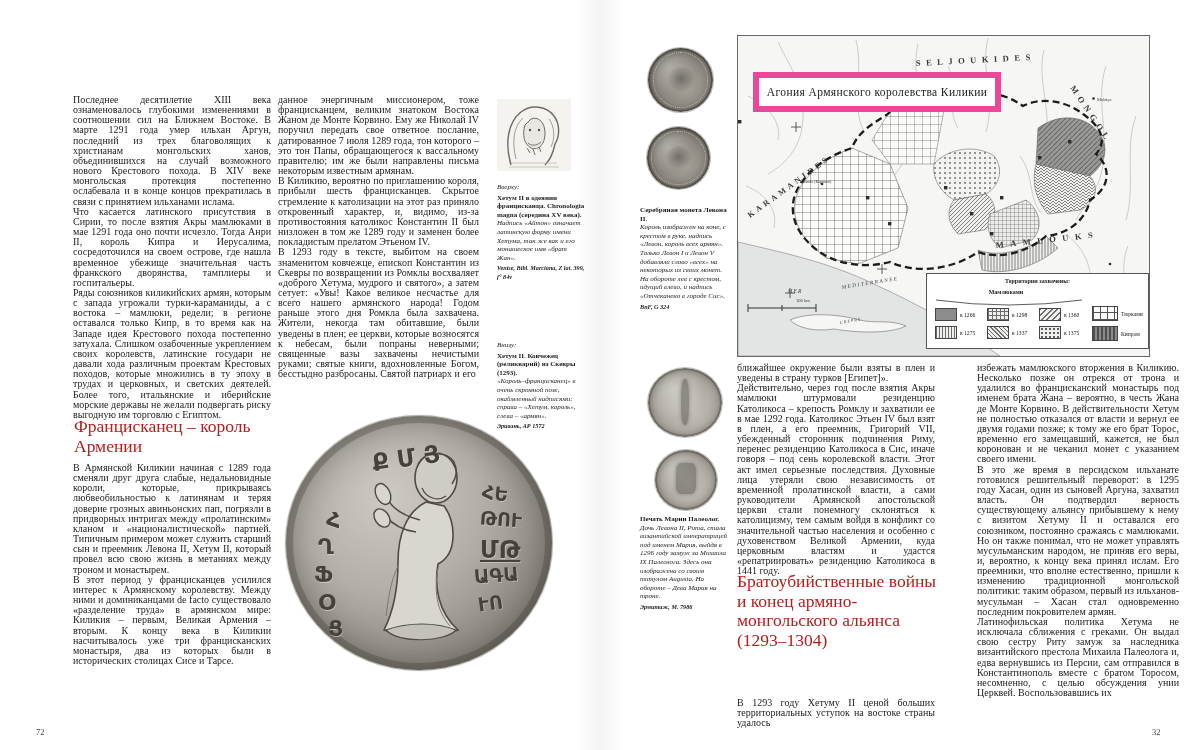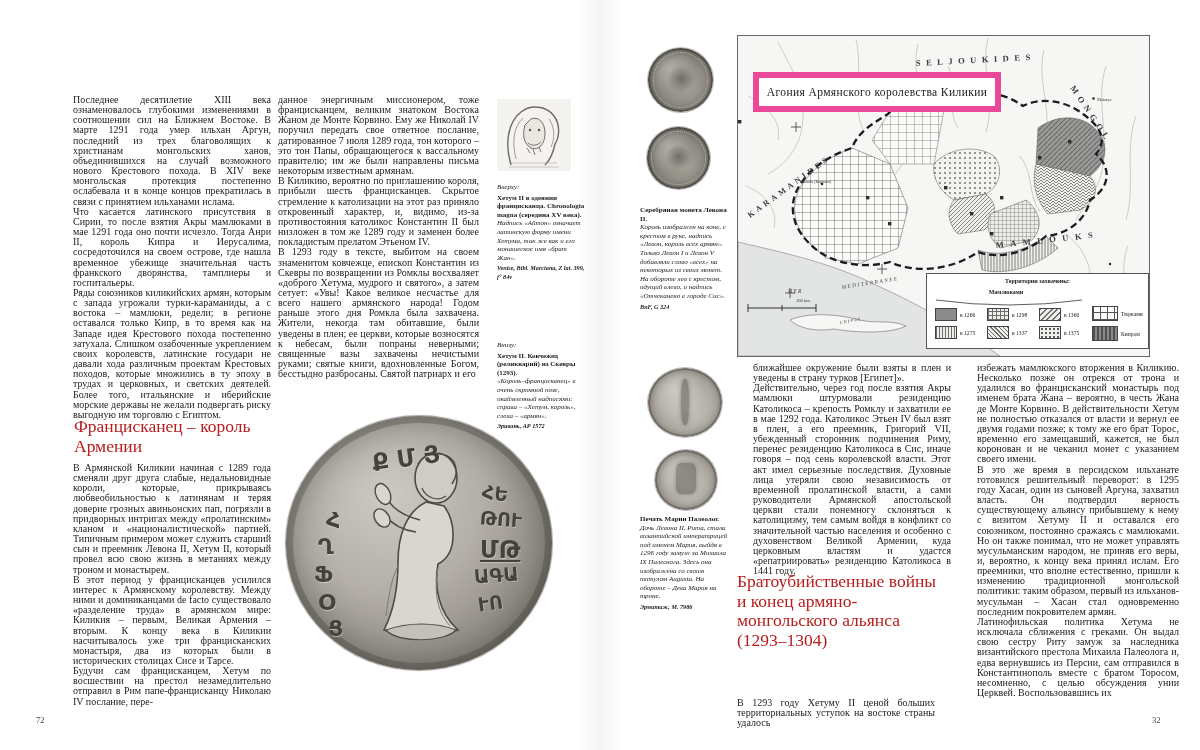--- a/index.html
+++ b/index.html
@@ -12,21 +12,21 @@
   
   .col{position:absolute;}
   .para{font-size:10px;line-height:10.15px;text-align:justify;margin:0;}
   .h1{font-size:17.5px;line-height:19.5px;font-weight:normal;margin:0;color:#b91c1c;}
   
   .cap{font-size:7px;line-height:8.6px;}
   .cap .lbl{font-style:italic;display:block;margin-bottom:2px;}
   .cap .ttl{font-weight:bold;display:block;}
   .cap .note{font-style:italic;display:block;}
   .cap .src{font-style:italic;font-weight:bold;font-size:6.2px;display:block;margin-top:2px;}
-  .pagenum{font-size:8.5px;color:#444;}
+  .pagenum{font-size:8.5px;color:#444;margin-top:12px;}
   
   .gutter{left:575px;top:0;width:50px;height:750px;
     background:linear-gradient(90deg,rgba(0,0,0,0) 0%,rgba(0,0,0,.045) 50%,rgba(0,0,0,0) 100%);}
   
   .coin{border-radius:50%;position:absolute;
     background:
       radial-gradient(circle at 32% 30%, rgba(255,255,255,.30), rgba(255,255,255,0) 42%),
       radial-gradient(circle at 60% 62%, #a39f97 0%, #8a867e 55%, #6a665f 85%, #57534d 100%);
     box-shadow: inset 0 0 0 2px rgba(50,48,44,.45), inset 0 0 12px rgba(25,24,21,.55), 0 0 0 1px rgba(120,117,110,.5);}
   .coin::after{content:"";position:absolute;inset:7%;border-radius:50%;
@@ -78,21 +78,20 @@
 
 <div class="col" style="left:73px;top:95px;width:198px;">
   <p class="para">Последнее десятилетие XIII века ознаменовалось глубокими изменениями в соотношении сил на Ближнем Востоке. В марте 1291 года умер ильхан Аргун, последний из трех благоволящих к христианам монгольских ханов, объединившихся на случай возможного нового Крестового похода. В XIV веке монгольская протекция постепенно ослабевала и в конце концов прекратилась в связи с принятием ильханами ислама.</p>
   <p class="para">Что касается латинского присутствия в Сирии, то после взятия Акры мамлюками в мае 1291 года оно почти исчезло. Тогда Анри II, король Кипра и Иерусалима, сосредоточился на своем острове, где нашла временное убежище значительная часть франкского дворянства, тамплиеры и госпитальеры.</p>
   <p class="para">Ряды союзников киликийских армян, которым с запада угрожали турки-караманиды, а с востока – мамлюки, редели; в регионе оставался только Кипр, в то время как на Западе идея Крестового похода постепенно затухала. Слишком озабоченные укреплением своих королевств, латинские государи не давали хода различным проектам Крестовых походов, которые множились в ту эпоху в трудах и церковных, и светских деятелей. Более того, итальянские и иберийские морские державы не желали подвергать риску выгодную им торговлю с Египтом.</p>
 </div>
 <h2 class="h1 abs" style="left:74px;top:417px;width:200px;">Францисканец – король Армении</h2>
 <div class="col" style="left:73px;top:463px;width:198px;">
   <p class="para">В Армянской Киликии начиная с 1289 года сменяли друг друга слабые, недальновидные короли, которые, прикрываясь любвеобильностью к латинянам и теряя доверие грозных авиньонских пап, погрязли в придворных интригах между «пролатинским» кланом и «националистической» партией. Типичным примером может служить старший сын и преемник Левона II, Хетум II, который провел всю свою жизнь в метаниях между троном и монастырем.</p>
   <p class="para">В этот период у францисканцев усилился интерес к Армянскому королевству. Между ними и доминиканцами de facto существовало «разделение труда» в армянском мире: Киликия – первым, Великая Армения – вторым. К концу века в Киликии насчитывалось уже три францисканских монастыря, два из которых были в исторических столицах Сисе и Тарсе.</p>
-  <p class="para">Будучи сам францисканцем, Хетум по восшествии на престол незамедлительно отправил в Рим папе-францисканцу Николаю IV послание, пере-</p>
 </div>
 
 <div class="col" style="left:278px;top:95px;width:201px;">
   <p class="para">данное энергичным миссионером, тоже францисканцем, великим знатоком Востока Жаном де Монте Корвино. Ему же Николай IV поручил передать свое ответное послание, датированное 7 июля 1289 года, тон которого – это тон Папы, обращающегося к вассальному правителю; им же были направлены письма некоторым известным армянам.</p>
   <p class="para">В Киликию, вероятно по приглашению короля, прибыли шесть францисканцев. Скрытое стремление к католизации на этот раз приняло откровенный характер, и, видимо, из-за противостояния католикос Константин II был низложен в том же 1289 году и заменен более покладистым прелатом Этьеном IV.</p>
   <p class="para">В 1293 году в тексте, выбитом на своем знаменитом ковчежце, епископ Константин из Скевры по возвращении из Ромклы восхваляет «доброго Хетума, мудрого и святого», а затем сетует: «Увы! Какое великое несчастье для всего нашего армянского народа! Годом раньше этого дня Ромкла была захвачена. Жители, некогда там обитавшие, были уведены в плен; ее церкви, которые возносятся к небесам, были попраны неверными; священные вазы захвачены нечистыми руками; святые книги, вдохновленные Богом, бесстыдно разбросаны. Святой патриарх и его</p>
 </div>
 
 <div class="abs" style="left:497px;top:99px;width:74px;height:72px;background:#f4f3f0;">
   <svg width="74" height="72" viewBox="0 0 74 72">
@@ -304,21 +303,21 @@
 </div>
 
 <div class="seal" style="left:648px;top:368px;width:74px;height:69px;"></div>
 <div class="seal throne" style="left:655px;top:450px;width:62px;height:60px;"></div>
 <div class="cap abs" style="left:640px;top:515px;width:88px;">
   <span class="ttl">Печать Марии Палеолог.</span>
   <span class="note">Дочь Левона II, Рита, стала византийской императрицей под именем Мария, выйдя в 1296 году замуж за Михаила IX Палеолога. Здесь она изображена со своим титулом Augusta. На обороте – Дева Мария на троне.</span>
   <span class="src">Эрмитаж, М. 7986</span>
 </div>
 
-<div class="col" style="left:737px;top:363px;width:198px;margin-left:16px;">
+<div class="col" style="left:737px;top:363px;width:198px;">
   <p class="para">ближайшее окружение были взяты в плен и уведены в страну турков [Египет]».</p>
   <p class="para">Действительно, через год после взятия Акры мамлюки штурмовали резиденцию Католикоса – крепость Ромклу и захватили ее в мае 1292 года. Католикос Этьен IV был взят в плен, а его преемник, Григорий VII, убежденный сторонник подчинения Риму, перенес резиденцию Католикоса в Сис, иначе говоря – под сень королевской власти. Этот акт имел серьезные последствия. Духовные лица утеряли свою независимость от временной пролатинской власти, а сами руководители Армянской апостольской церкви стали понемногу склоняться к католицизму, тем самым войдя в конфликт со значительной частью населения и особенно с духовенством Великой Армении, куда церковным властям и удастся «репатриировать» резиденцию Католикоса в 1441 году.</p>
 </div>
 <h2 class="h1 abs" style="left:737px;top:572px;width:200px;">Братоубийственные войны и конец армяно-монгольского альянса (1293–1304)</h2>
 <div class="col" style="left:737px;top:698px;width:198px;">
   <p class="para">В 1293 году Хетуму II ценой больших территориальных уступок на востоке страны удалось</p>
 </div>
 <div class="col" style="left:977px;top:363px;width:202px;">
   <p class="para">избежать мамлюкского вторжения в Киликию. Несколько позже он отрекся от трона и удалился во францисканский монастырь под именем брата Жана – вероятно, в честь Жана де Монте Корвино. В действительности Хетум не полностью отказался от власти и вернул ее двумя годами позже; к тому же его брат Торос, временно его замещавший, кажется, не был коронован и не чеканил монет с указанием своего имени.</p>
   <p class="para">В это же время в персидском ильханате готовился решительный переворот: в 1295 году Хасан, один из сыновей Аргуна, захватил власть. Он подтвердил верность существующему альянсу прибывшему к нему с визитом Хетуму II и оставался его союзником, постоянно сражаясь с мамлюками. Но он также понимал, что не может управлять мусульманским народом, не приняв его веры, и, вероятно, к концу века принял ислам. Его преемники, что вполне естественно, пришли к изменению традиционной монгольской политики: таким образом, первый из ильханов-мусульман – Хасан стал одновременно последним покровителем армян.</p>

